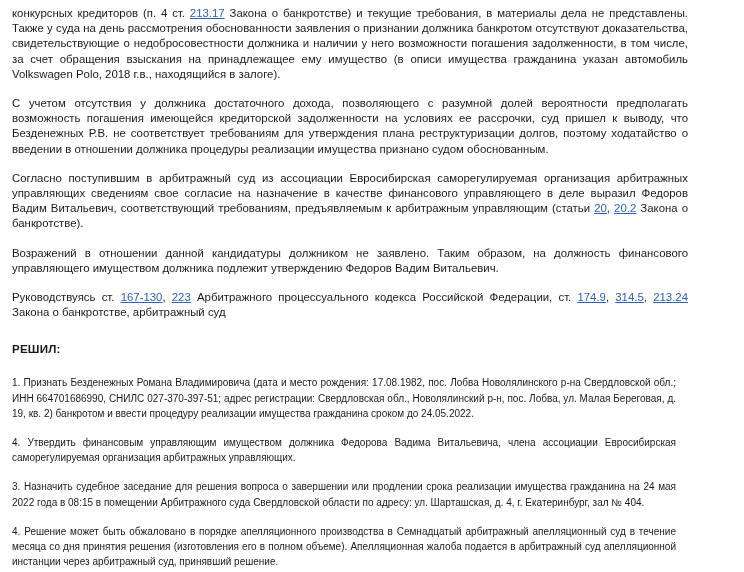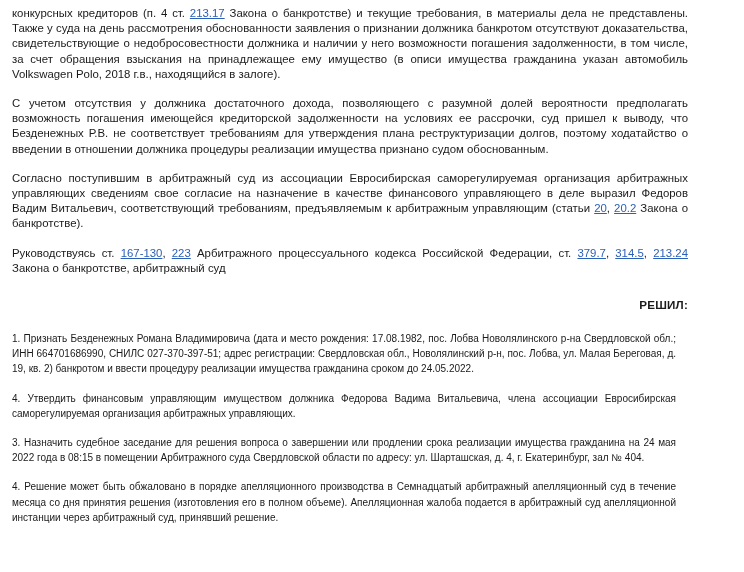--- a/index.html
+++ b/index.html
@@ -31,21 +31,21 @@
   }
   .lnk {
     color: #2b5fb8;
     text-decoration: underline;
     cursor: pointer;
   }
   .decision-head {
     margin: 4px 0 20px 0;
     font-size: 11.6px;
     font-weight: bold;
-    text-align: right;
+    text-align: left;
     letter-spacing: 0.2px;
   }
   .spacer-sm { height: 4px; }
   .item {
     margin: 0 12px 14px 0;
     font-size: 10px;
     line-height: 15.2px;
     text-align: justify;
   }
   .first-block {
@@ -53,21 +53,22 @@
   }
 </style>
 </head>
 <body>
 
 <div class="page">
 
   <p class="para first-block">конкурсных кредиторов (п. 4 ст. <span class="lnk">213.17</span> Закона о банкротстве) и текущие требования, в материалы дела не представлены. Также у суда на день рассмотрения обоснованности заявления о признании должника банкротом отсутствуют доказательства, свидетельствующие о недобросовестности должника и наличии у него возможности погашения задолженности, в том числе, за счет обращения взыскания на принадлежащее ему имущество (в описи имущества гражданина указан автомобиль Volkswagen Polo, 2018 г.в., находящийся в залоге).</p>
   <p class="para">С учетом отсутствия у должника достаточного дохода, позволяющего с разумной долей вероятности предполагать возможность погашения имеющейся кредиторской задолженности на условиях ее рассрочки, суд пришел к выводу, что Безденежных Р.В. не соответствует требованиям для утверждения плана реструктуризации долгов, поэтому ходатайство о введении в отношении должника процедуры реализации имущества признано судом обоснованным.</p>
   <p class="para">Согласно поступившим в арбитражный суд из ассоциации Евросибирская саморегулируемая организация арбитражных управляющих сведениям свое согласие на назначение в качестве финансового управляющего в деле выразил Федоров Вадим Витальевич, соответствующий требованиям, предъявляемым к арбитражным управляющим (статьи <span class="lnk">20</span>, <span class="lnk">20.2</span> Закона о банкротстве).</p>
-  <p class="para">Руководствуясь ст. <span class="lnk">167-130</span>, <span class="lnk">223</span> Арбитражного процессуального кодекса Российской Федерации, ст. <span class="lnk">379.7</span>, <span class="lnk">314.5</span>, <span class="lnk">213.24</span> Закона о банкротстве, арбитражный суд</p>
+  <p class="para">Возражений в отношении данной кандидатуры должником не заявлено. Таким образом, на должность финансового управляющего имуществом должника подлежит утверждению Федоров Вадим Витальевич.</p>
+  <p class="para">Руководствуясь ст. <span class="lnk">167-130</span>, <span class="lnk">223</span> Арбитражного процессуального кодекса Российской Федерации, ст. <span class="lnk">174.9</span>, <span class="lnk">314.5</span>, <span class="lnk">213.24</span> Закона о банкротстве, арбитражный суд</p>
 
   <div class="spacer-sm"></div>
 
   <div class="decision-head">РЕШИЛ:</div>
 
   <p class="item">1. Признать Безденежных Романа Владимировича (дата и место рождения: 17.08.1982, пос. Лобва Новолялинского р-на Свердловской обл.; ИНН 664701686990, СНИЛС 027-370-397-51; адрес регистрации: Свердловская обл., Новолялинский р-н, пос. Лобва, ул. Малая Береговая, д. 19, кв. 2) банкротом и ввести процедуру реализации имущества гражданина сроком до 24.05.2022.</p>
   <p class="item">4. Утвердить финансовым управляющим имуществом должника Федорова Вадима Витальевича, члена ассоциации Евросибирская саморегулируемая организация арбитражных управляющих.</p>
   <p class="item">3. Назначить судебное заседание для решения вопроса о завершении или продлении срока реализации имущества гражданина на 24 мая 2022 года в 08:15 в помещении Арбитражного суда Свердловской области по адресу: ул. Шарташская, д. 4, г. Екатеринбург, зал № 404.</p>
   <p class="item">4. Решение может быть обжаловано в порядке апелляционного производства в Семнадцатый арбитражный апелляционный суд в течение месяца со дня принятия решения (изготовления его в полном объеме). Апелляционная жалоба подается в арбитражный суд апелляционной инстанции через арбитражный суд, принявший решение.</p>
 

